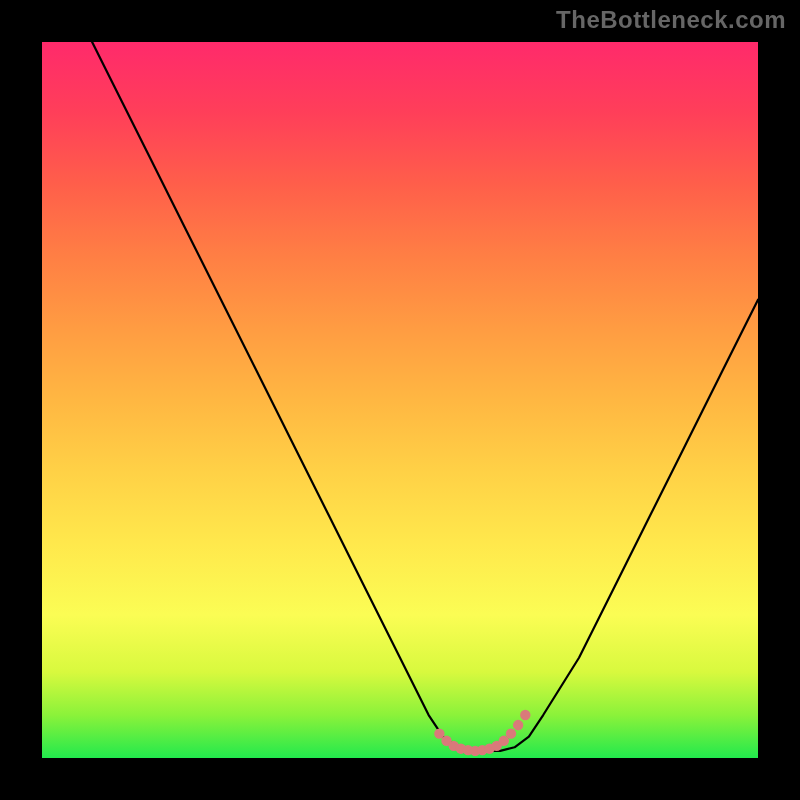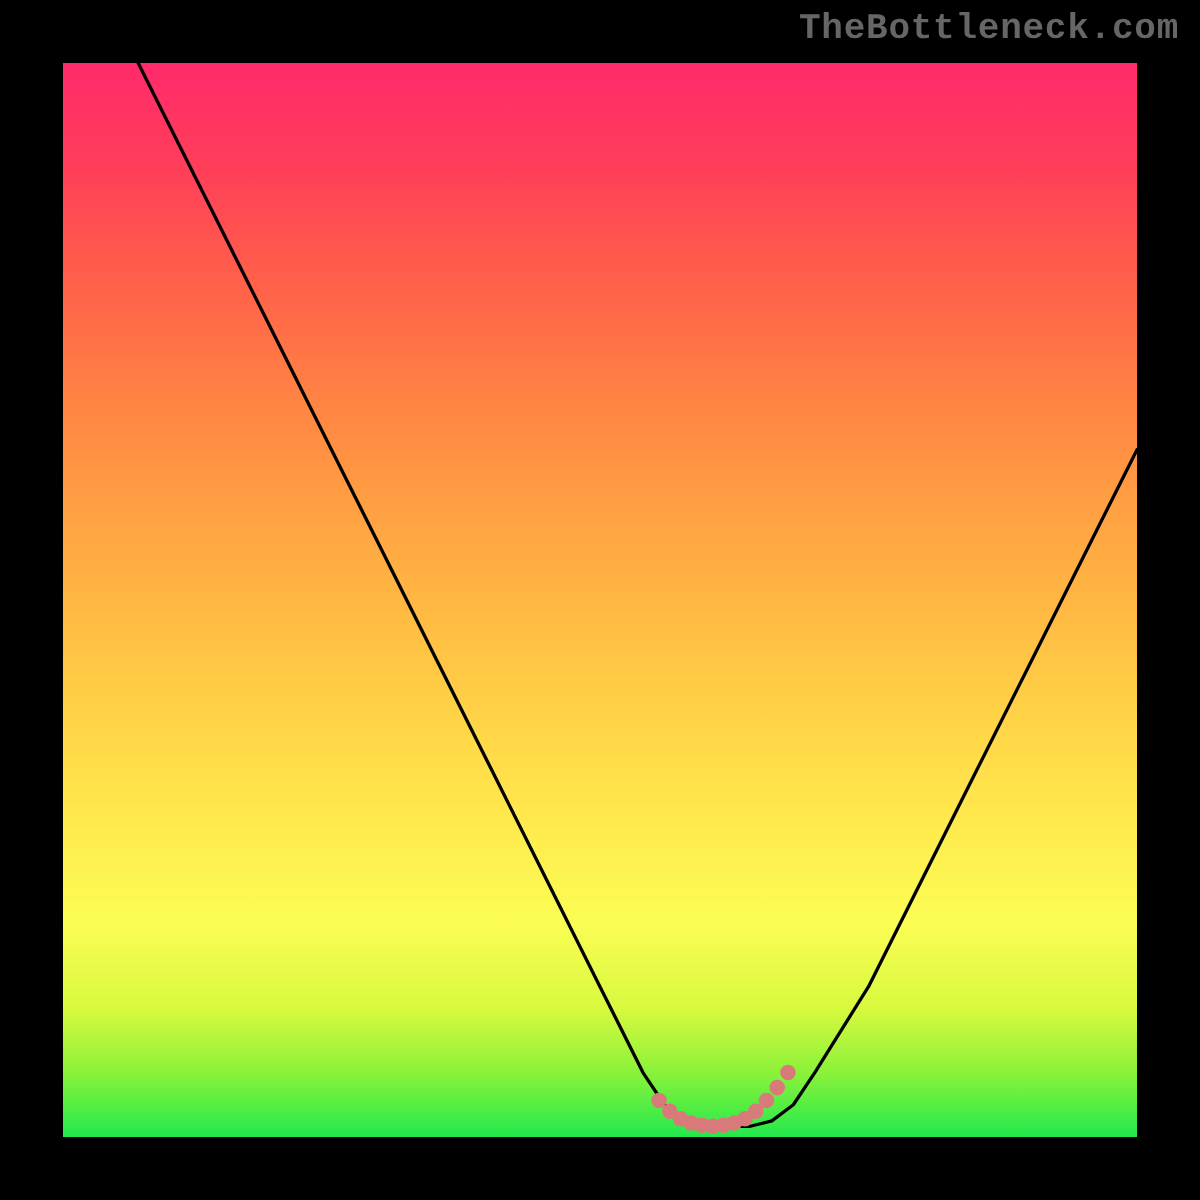--- a/index.html
+++ b/index.html
@@ -13,21 +13,21 @@
   .chart-container {
     position: relative;
     width: 800px;
     height: 800px;
     background: #000;
   }
   .watermark {
     position: absolute;
     top: 6px;
     right: 14px;
-    font-family: Liberation Mono, monospace;
+    font-family: Liberation Sans, sans-serif;
     font-size: 24px;
     font-weight: 600;
     color: #666;
     letter-spacing: 0.5px;
   }
   .plot-area {
     position: absolute;
     left: 42px;
     top: 42px;
     width: 716px;

